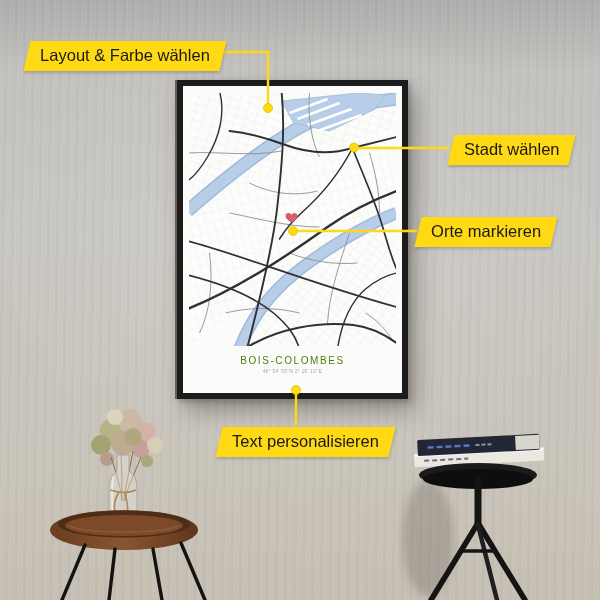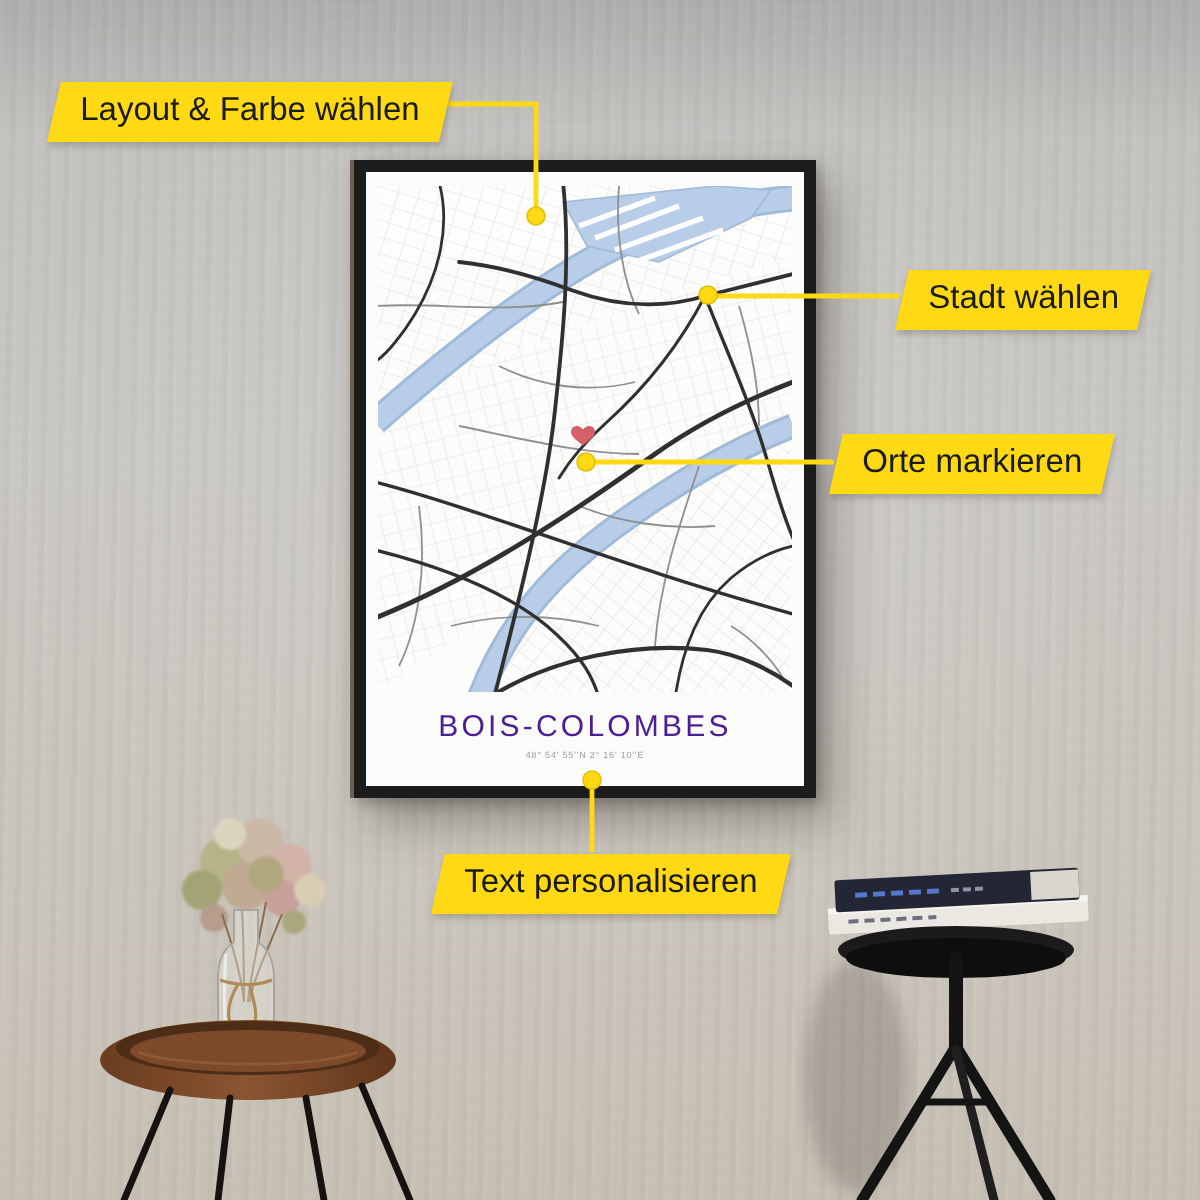--- a/index.html
+++ b/index.html
@@ -29,21 +29,21 @@
 
   
   .frame{position:absolute;left:177px;top:80px;width:231px;height:319px;
     background:var(--frame-black);
     padding:6px;
     box-shadow:-2px 0 0 #6e5f50, 8px 12px 22px rgba(55,50,44,.38), 2px 3px 6px rgba(40,36,30,.30);}
   .poster{width:100%;height:100%;background:#fbfbf9;padding:7px 6px 0 6px;
     display:flex;flex-direction:column;align-items:center;}
   .map-wrap{width:207px;height:253px;overflow:hidden;background:#fcfcfb;}
   .caption{flex:1;width:100%;text-align:center;padding-top:9px;}
-  .poster-title{font-size:15px;letter-spacing:1.6px;color:#4c1d95;font-weight:400;}
+  .poster-title{font-size:10px;letter-spacing:1.6px;color:#4d7c0f;font-weight:400;}
   .poster-sub{font-size:4.5px;letter-spacing:.4px;color:#9d9d9d;margin-top:3px;}
 
   
   .callout{position:absolute;background:var(--accent-yellow);color:#1a1a1a;
     font-size:16.5px;font-weight:400;line-height:1;padding:6px 13px 7px;
     transform:skewX(-13deg);box-shadow:1px 2px 3px rgba(60,55,40,.25);white-space:nowrap;}
   .callout>span{display:inline-block;transform:skewX(13deg);}
   .callout-layout{left:27px;top:41px;}
   .callout-city{left:451px;top:135px;}
   .callout-places{left:418px;top:217px;}

